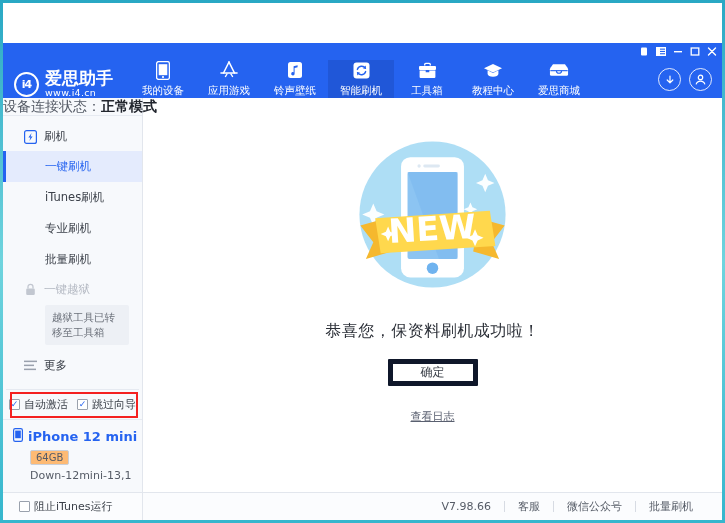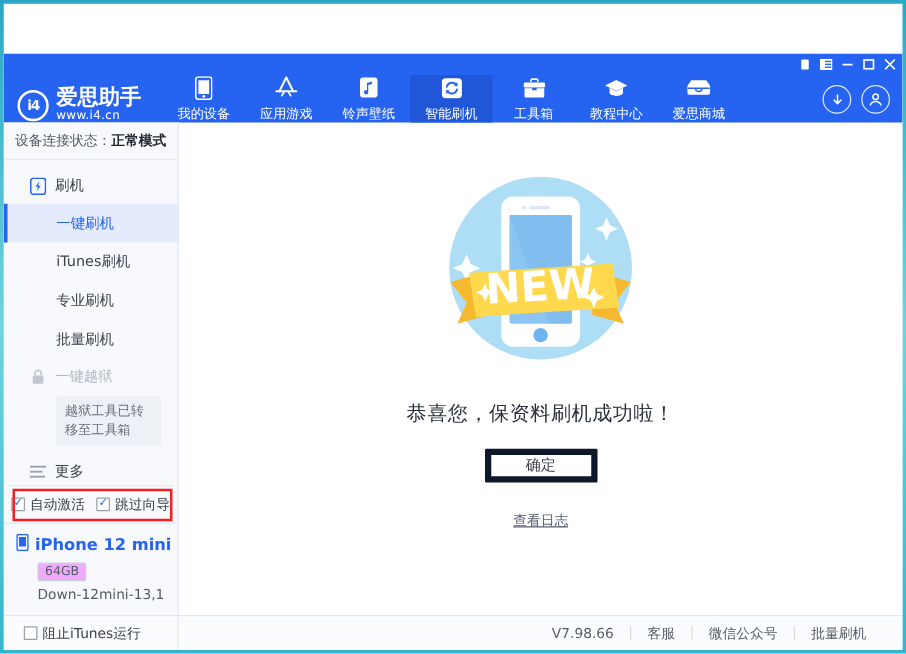--- a/index.html
+++ b/index.html
@@ -113,23 +113,23 @@
   #sidebar {
     width: 140px;
     flex: 0 0 140px;
     background: #f7f9fc;
     border-right: 1px solid #e2e6ed;
     display: flex;
     flex-direction: column;
     position: relative;
   }
   #conn-status {
-    height: 30px;
-    display: flex; align-items: center; justify-content: center;
-    font-size: 11px;
+    height: 18px;
+    display: flex; align-items: center; justify-content: flex-start;
+    font-size: 14px;
     color: #555b66;
     border-bottom: 1px solid #e6eaf1;
     white-space: nowrap;
   }
   #conn-status b { color: #22262e; font-weight: bold; }
 
   #side-scroll { flex: 1; overflow: hidden; padding-top: 6px; }
 
   .side-group-head {
     display: flex; align-items: center; gap: 7px;
@@ -209,21 +209,21 @@
   #device-name {
     display: flex; align-items: center; gap: 5px;
     color: #2563f0;
     font-size: 13px; font-weight: bold;
   }
   #device-cap {
     display: inline-block;
     margin: 5px 0 0 17px;
     border: 1px solid #c9cfd9;
     border-radius: 2px;
-    background: #f0abfc;
+    background: #fdba74;
     padding: 1px 5px;
     font-size: 10px;
     color: #555b66;
   }
   #device-sub {
     margin: 4px 0 0 17px;
     font-size: 11px;
     color: #555b66;
   }
 

